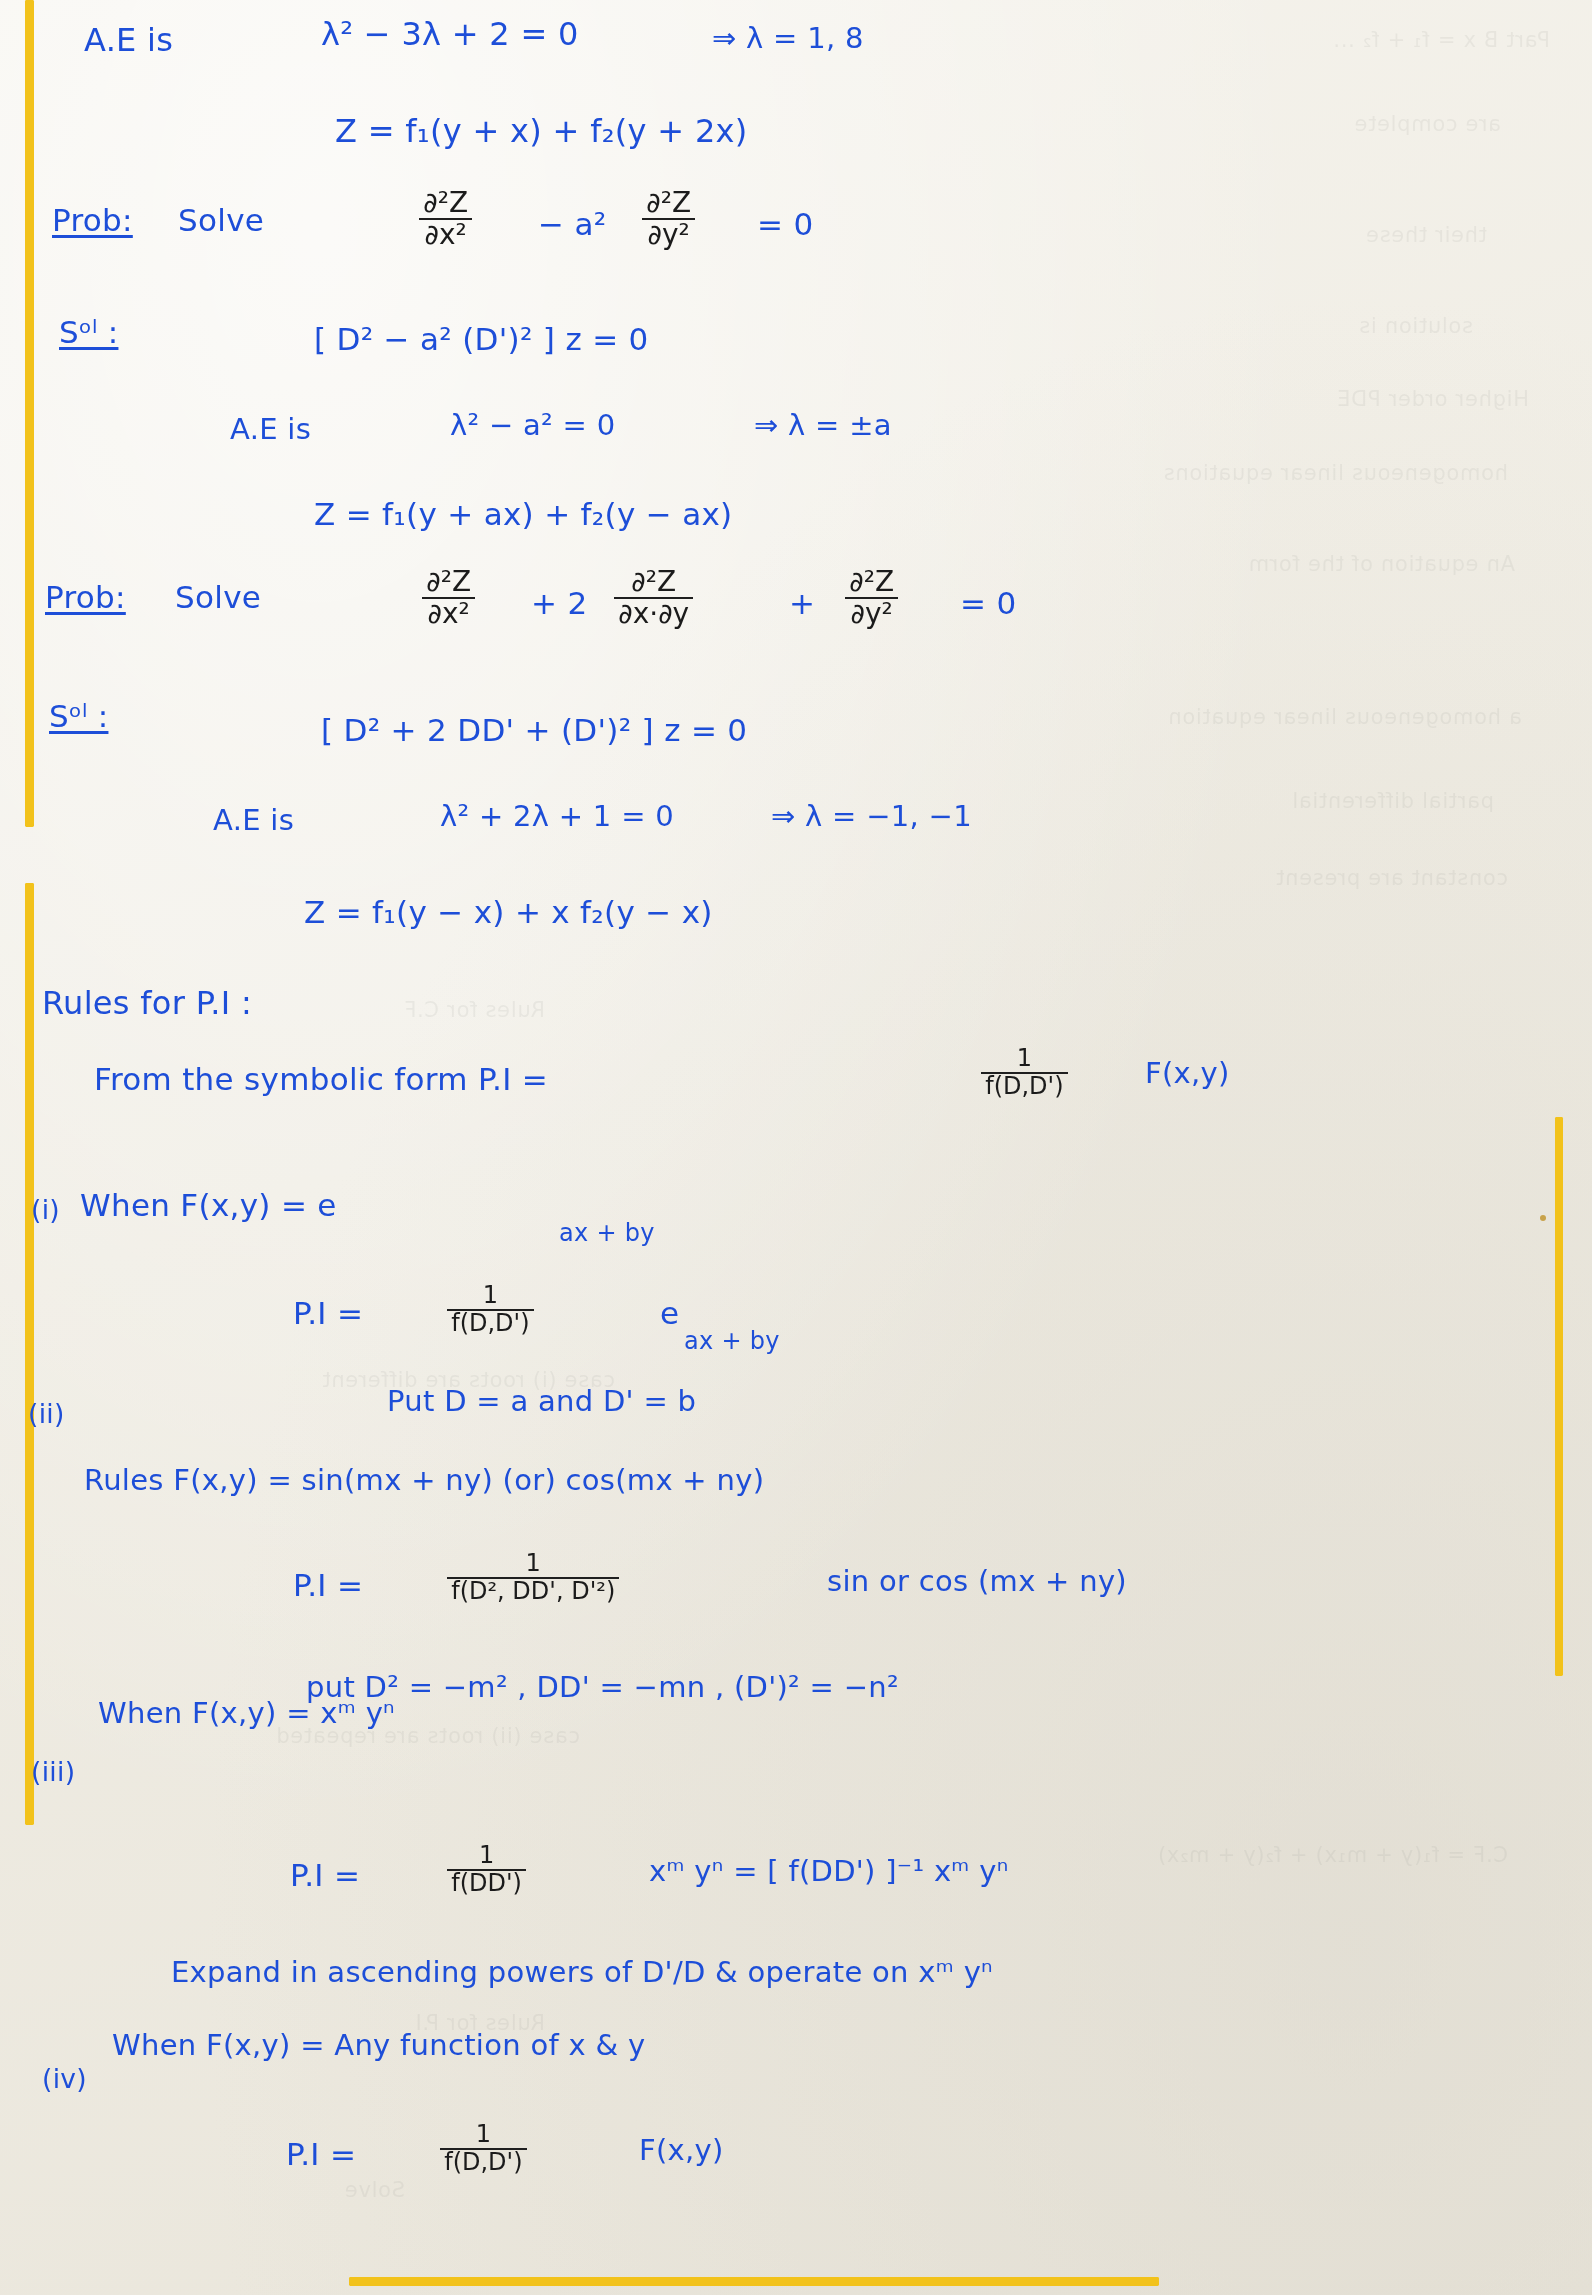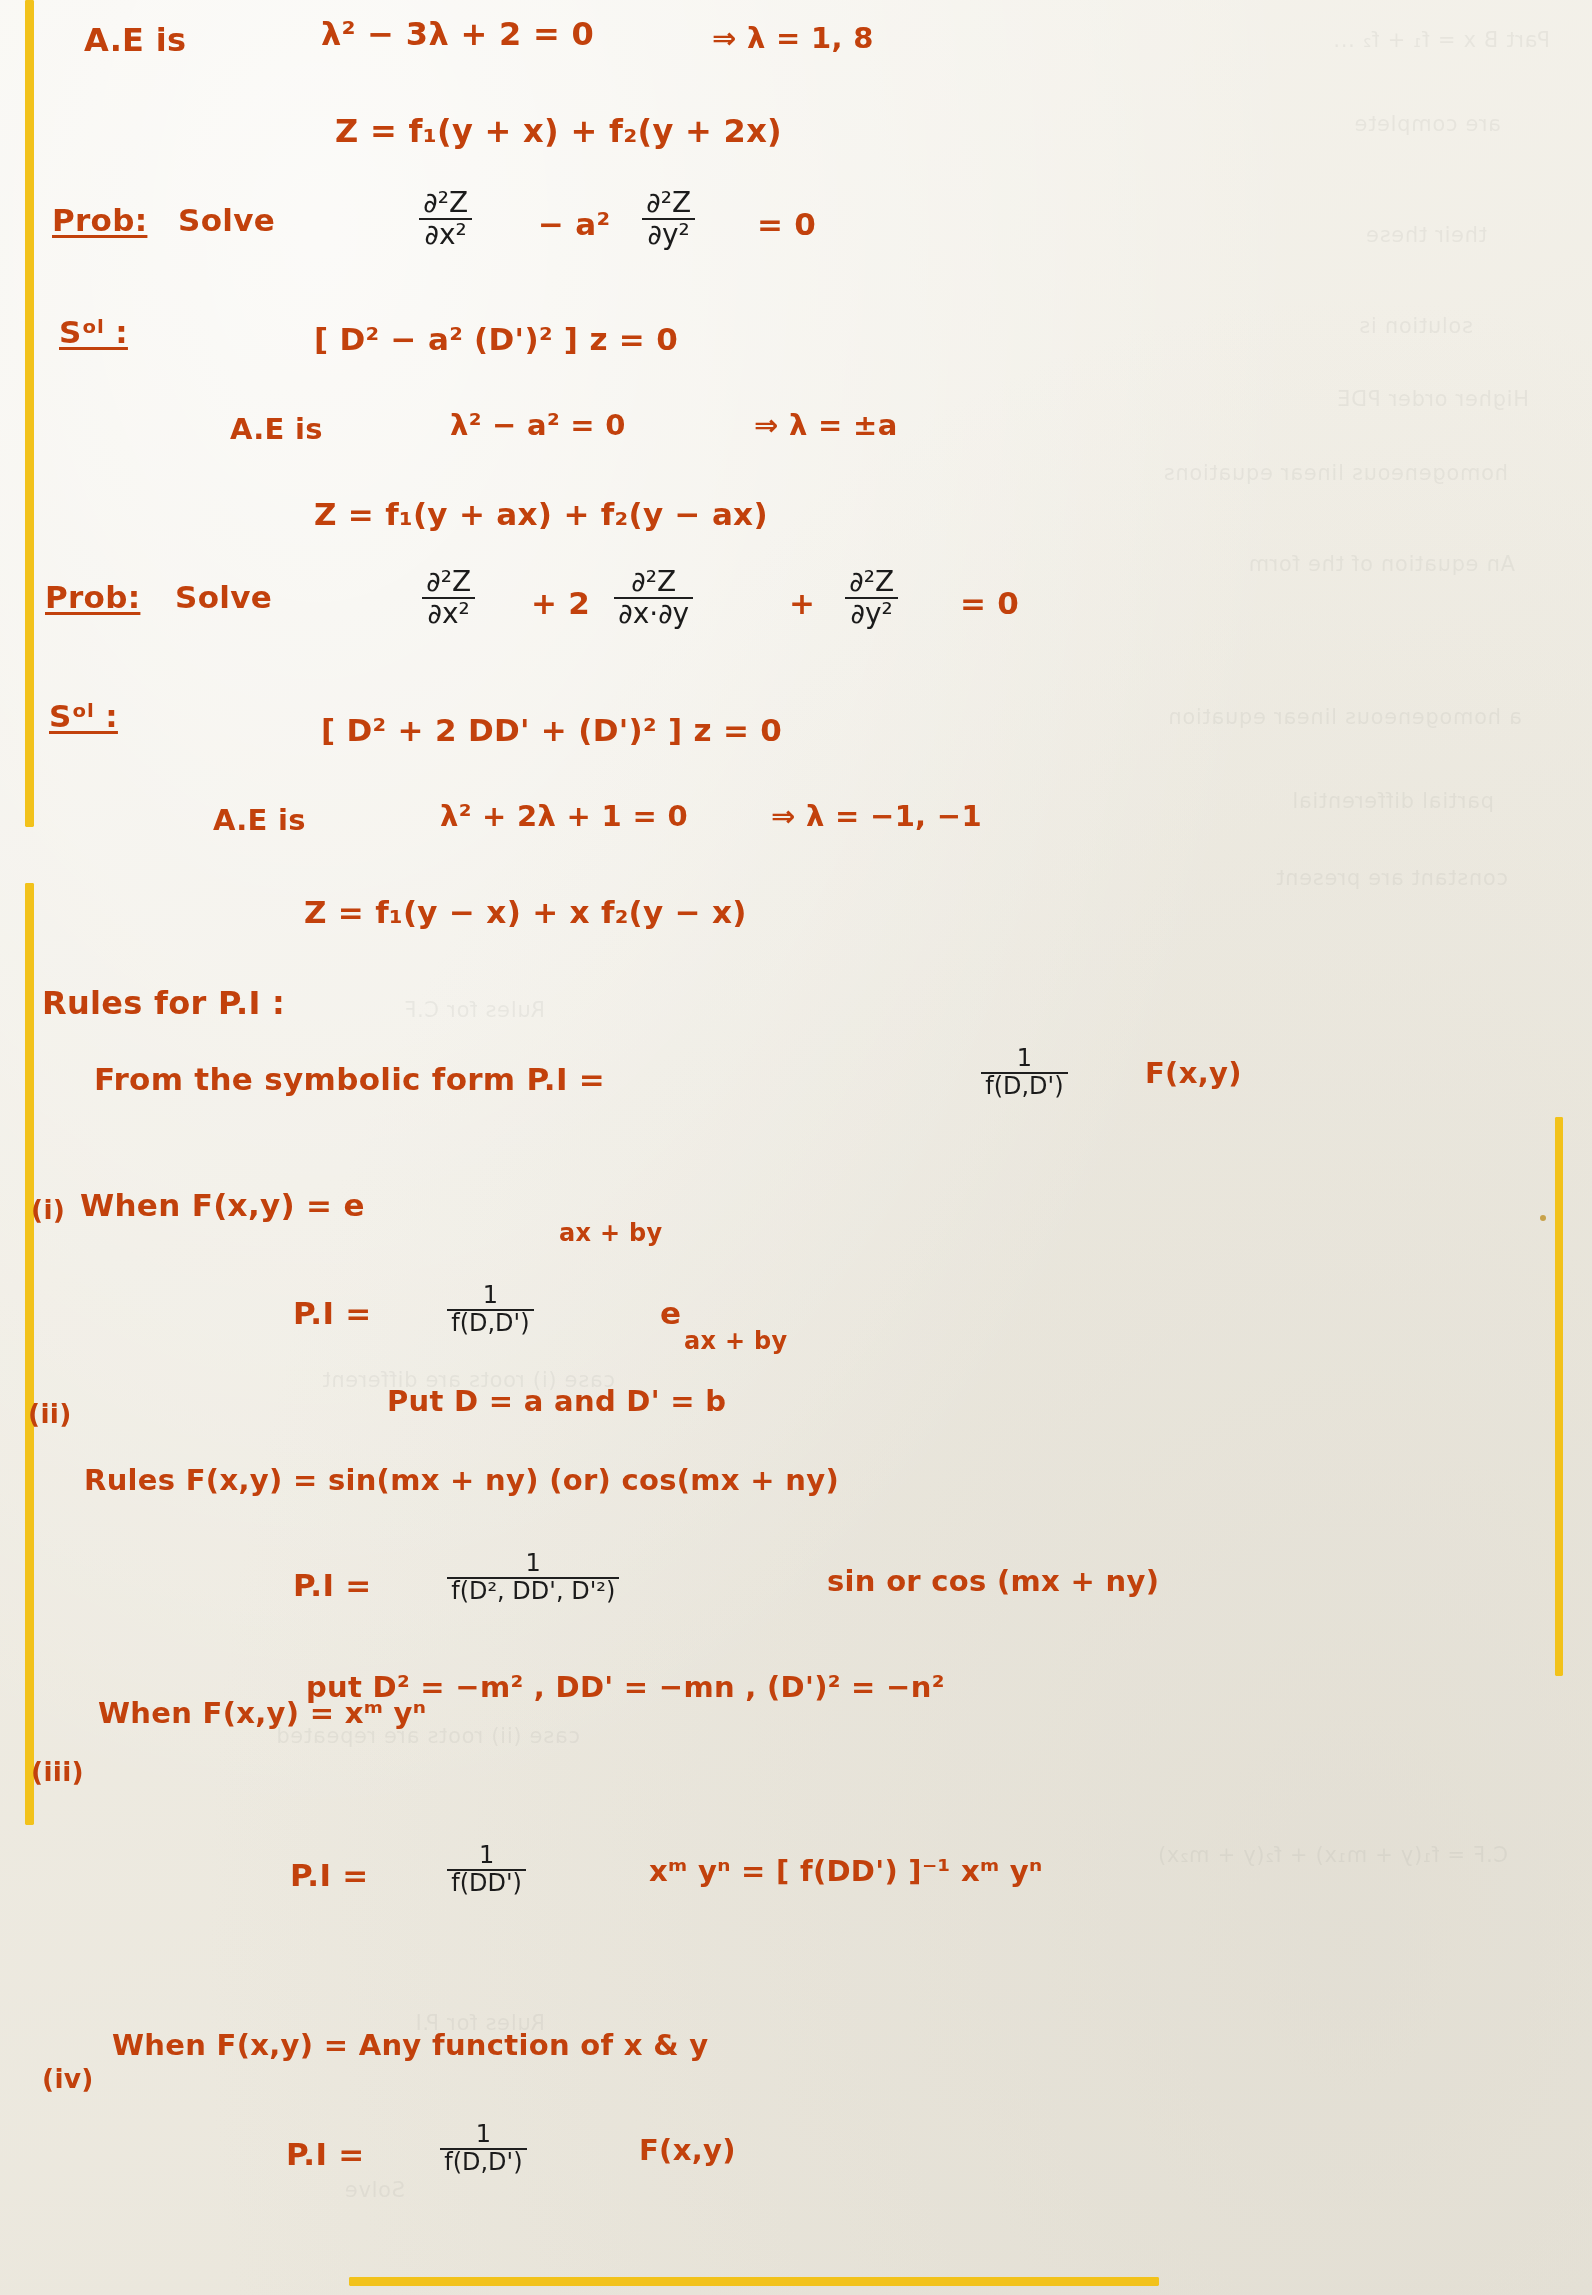--- a/index.html
+++ b/index.html
@@ -49,24 +49,23 @@
   .mark-left-top { left: 25px; top: 0px; width: 9px; height: 827px; }
   .mark-left-bottom { left: 25px; top: 883px; width: 9px; height: 942px; }
   .mark-right-mid { left: 1555px; top: 1117px; width: 7.7px; height: 559px; }
   .mark-bottom { left: 349px; top: 2277px; width: 810px; height: 9px; }
   .dot { position: absolute; left: 1540px; top: 1215px; width: 6.3px; height: 6.3px; background: #c8a24a; border-radius: 50%; }
 
   
   .hw {
     position: absolute;
     font-family: "DejaVu Sans", sans-serif;
-    color: #c2410c;
+    color: #1d4ed8;
     white-space: nowrap;
     letter-spacing: 0.3px;
-    font-weight: bold;
   }
   .s46 { font-size: 32px; }
   .s44 { font-size: 31px; }
   .s42 { font-size: 29px; }
   .s38 { font-size: 26.5px; }
   .s34 { font-size: 24px; margin-top: 48px; }
   .u { text-decoration: underline; text-underline-offset: 4.2px; }
 
   
   .frac {
@@ -204,20 +203,21 @@
   <div class="hw s38" style="left:31px; top:1756px;">(iii)</div>
   <div class="hw s42" style="left:98px; top:1696px;">When  F(x,y) = xᵐ yⁿ</div>
 
   <div class="hw s44" style="left:290px; top:1857px;">P.I =</div>
   <div class="frac small" style="left:447px; top:1843px;">
     <span class="num">1</span>
     <span class="den">f(DD')</span>
   </div>
   <div class="hw s42" style="left:649px; top:1854px;">xᵐ yⁿ  =  [ f(DD') ]⁻¹ xᵐ yⁿ</div>
 
+  <div class="hw s42" style="left:171px; top:1955px;">Expand in ascending powers of D'/D &amp; operate on xᵐ yⁿ</div>
 
   <div class="hw s38" style="left:42px; top:2035px;margin-top:28px;">(iv)</div>
   <div class="hw s42" style="left:112px; top:2028px;">When  F(x,y)  =  Any function of x &amp; y</div>
 
   <div class="hw s44" style="left:286px; top:2136px;">P.I =</div>
   <div class="frac small" style="left:440px; top:2122px;">
     <span class="num">1</span>
     <span class="den">f(D,D')</span>
   </div>
   <div class="hw s42" style="left:639px; top:2133px;">F(x,y)</div>

